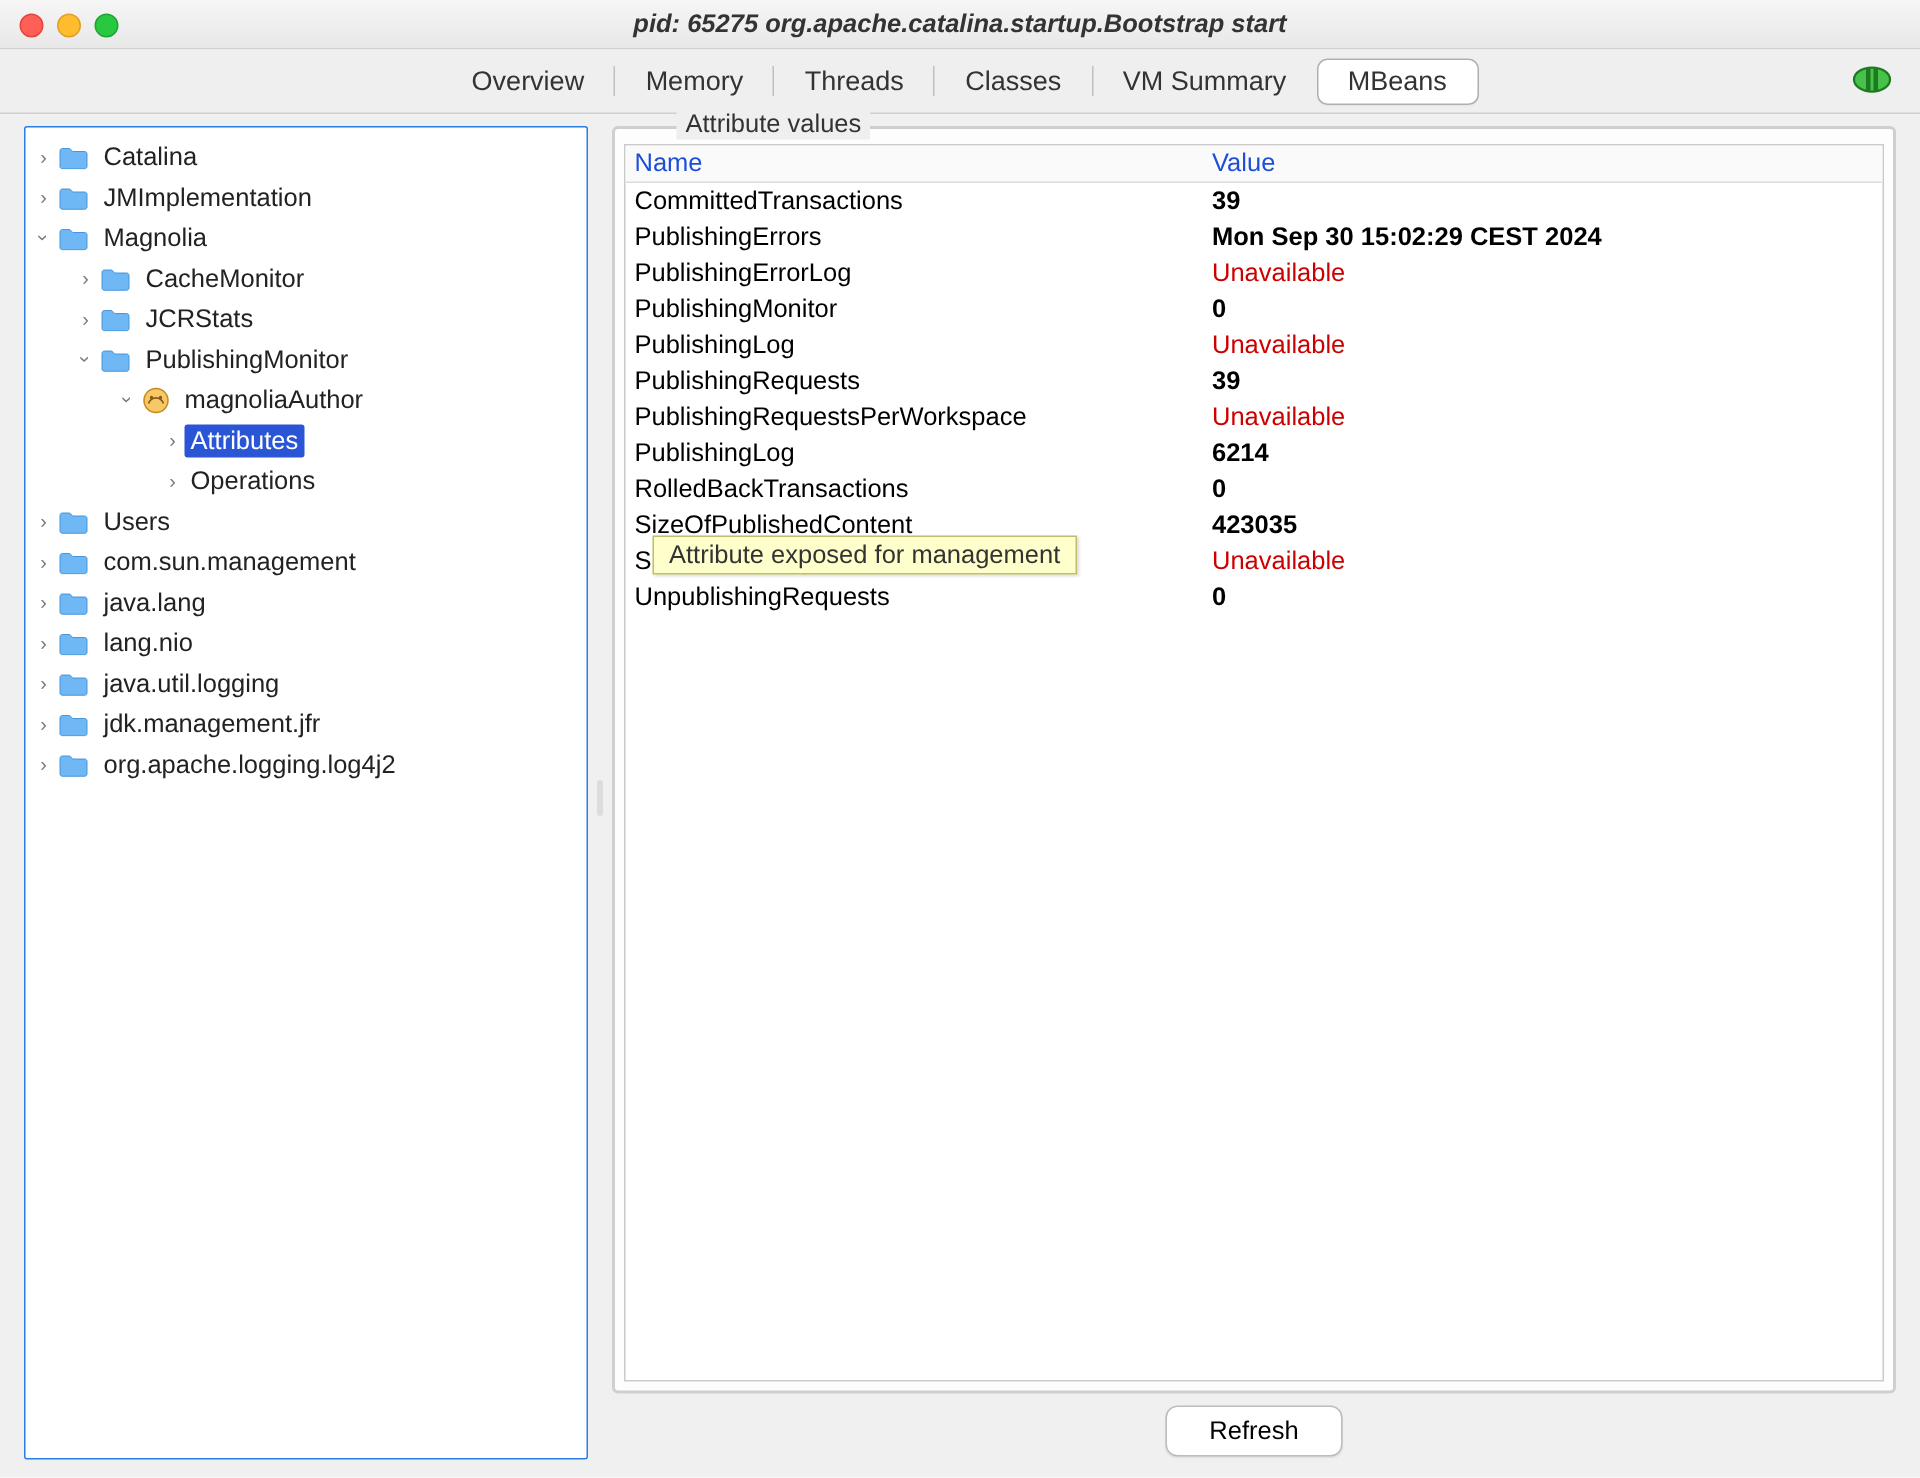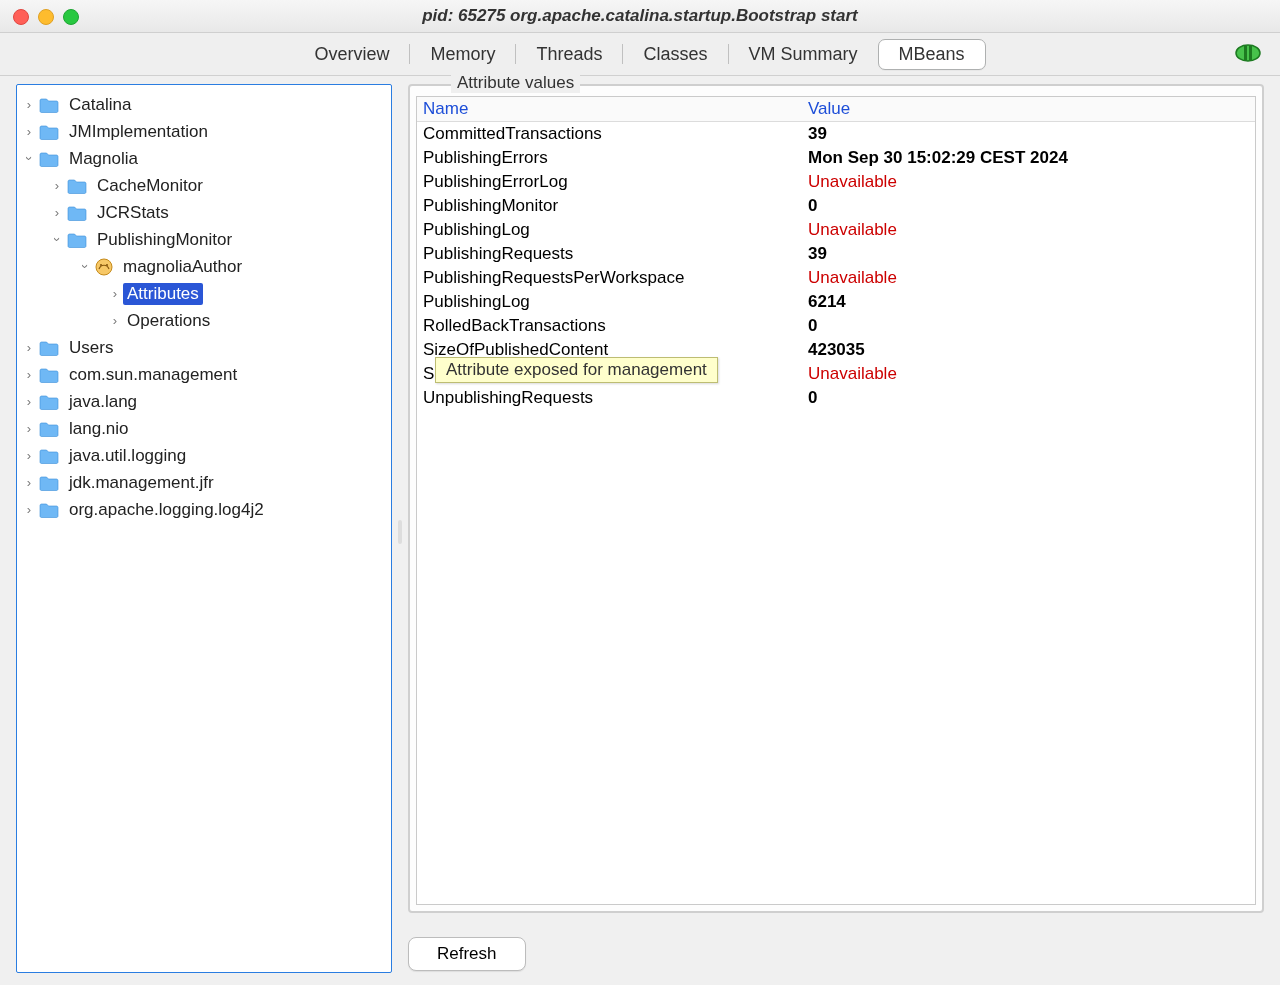--- a/index.html
+++ b/index.html
@@ -185,22 +185,22 @@
     border-bottom: 1px solid #dcdcdc;
     background: #fafafa;
   }
   .col-name { width: 385px; }
   .col-value { flex: 1; font-weight: 700; }
   .attr-header .col-value { font-weight: 400; }
   .val-unavailable { color: #cc0000; font-weight: 400; }
 
   .button-row {
     display: flex;
-    justify-content: flex-start;
-    padding: 24px 0 2px 0;
+    justify-content: center;
+    padding: 8px 0 2px 0;
   }
   .btn {
     padding: 6px 28px;
     font-size: 17px;
     background: #fff;
     border: 1px solid #bcbcbc;
     border-radius: 8px;
     box-shadow: 0 1px 1px rgba(0,0,0,.08);
     cursor: pointer;
   }

